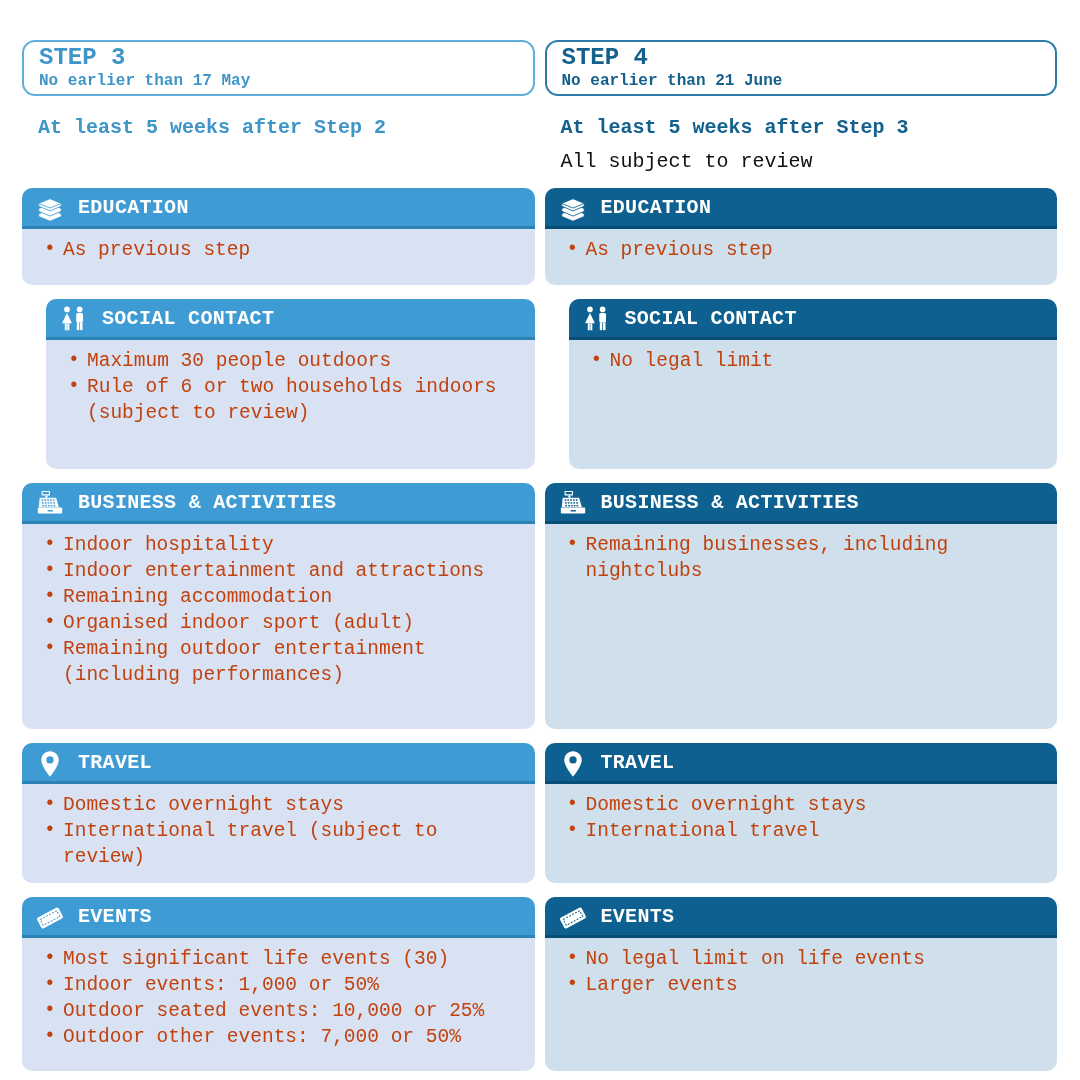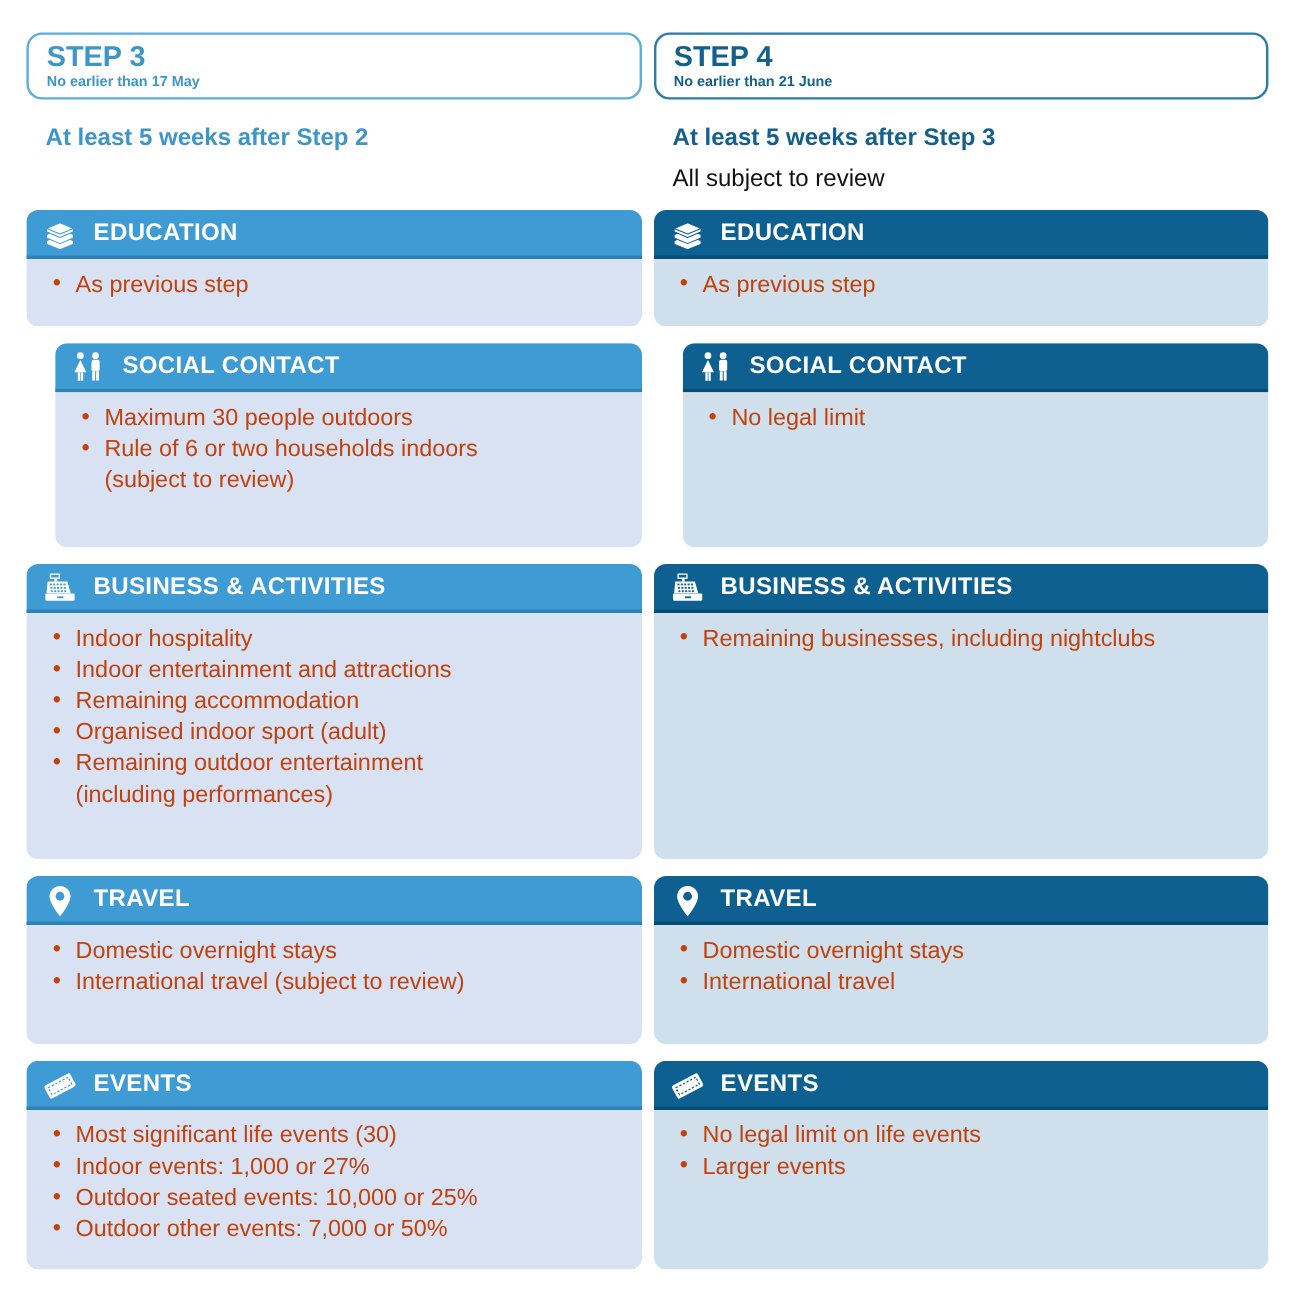--- a/index.html
+++ b/index.html
@@ -1,33 +1,33 @@
 <!DOCTYPE html>
 <html><head>
 <meta charset="utf-8">
 <style>
   * { box-sizing: border-box; margin: 0; padding: 0; }
   html,body { background:#ffffff; }
   .page {
     width:1080px; height:1080px; background:#ffffff;
-    font-family:Liberation Sans, sans-serif;
-    padding:27px 23px 0 22px;
+    font-family:Liberation Mono, monospace;
+    padding:40px 23px 0 22px;
     display:grid; grid-template-columns:1fr 1fr; column-gap:10px;
     position:relative; overflow:hidden;
   }
   .col { display:flex; flex-direction:column; }
   .col-left  { --header:#3f9bd4; --body:#d8e2f3; --accent:#3e96c8; --border:#5fadda; --edge:#2d82b5; }
   .col-right { --header:#0d6090; --body:#cfe0ec; --accent:#14608d; --border:#2e7ba6; --edge:#084d74; }
 
   .step-box {
     height:56px; border:2.5px solid var(--border); border-radius:13px;
     padding:3px 15px; background:#fff; display:flex; flex-direction:column; justify-content:center;
   }
   .step-label { font-size:24px; font-weight:bold; color:var(--accent); line-height:1.12; }
-  .step-date  { font-size:12px; font-weight:bold; color:var(--accent); line-height:1.15; }
+  .step-date  { font-size:16px; font-weight:bold; color:var(--accent); line-height:1.15; }
 
   .intro { height:92px; padding:20px 16px 0 16px; }
   .subtitle { font-size:20px; font-weight:bold; color:var(--accent); line-height:1.2; }
   .note { font-size:20px; color:#111; margin-top:10px; line-height:1.2; }
 
   .cards { display:flex; flex-direction:column; gap:14px;justify-content:center; }
   .card { border-radius:10px; overflow:hidden; display:flex; flex-direction:column; }
   .card-header {
     height:41px; flex:0 0 41px; background:var(--header);
     display:flex; align-items:center; gap:13px; padding:0 13px;
@@ -174,21 +174,21 @@
             <g transform="rotate(-28 16 16)">
               <rect x="3" y="9.5" width="26" height="13" rx="2" fill="#fff"></rect>
               <rect x="6" y="12.5" width="20" height="7" fill="none" style="stroke:var(--header)" stroke-width="1.1" stroke-dasharray="2 1.6"></rect>
             </g>
           </svg>
           <span class="card-title">EVENTS</span>
         </div>
         <div class="card-body">
           <ul class="bullets">
             <li>Most significant life events (30)</li>
-            <li>Indoor events: 1,000 or 27%</li>
+            <li>Indoor events: 1,000 or 50%</li>
             <li>Outdoor seated events: 10,000 or 25%</li>
             <li>Outdoor other events: 7,000 or 50%</li>
           </ul>
         </div>
       </div>
 
     </div>
   </div>
 
   <div class="col col-right">

